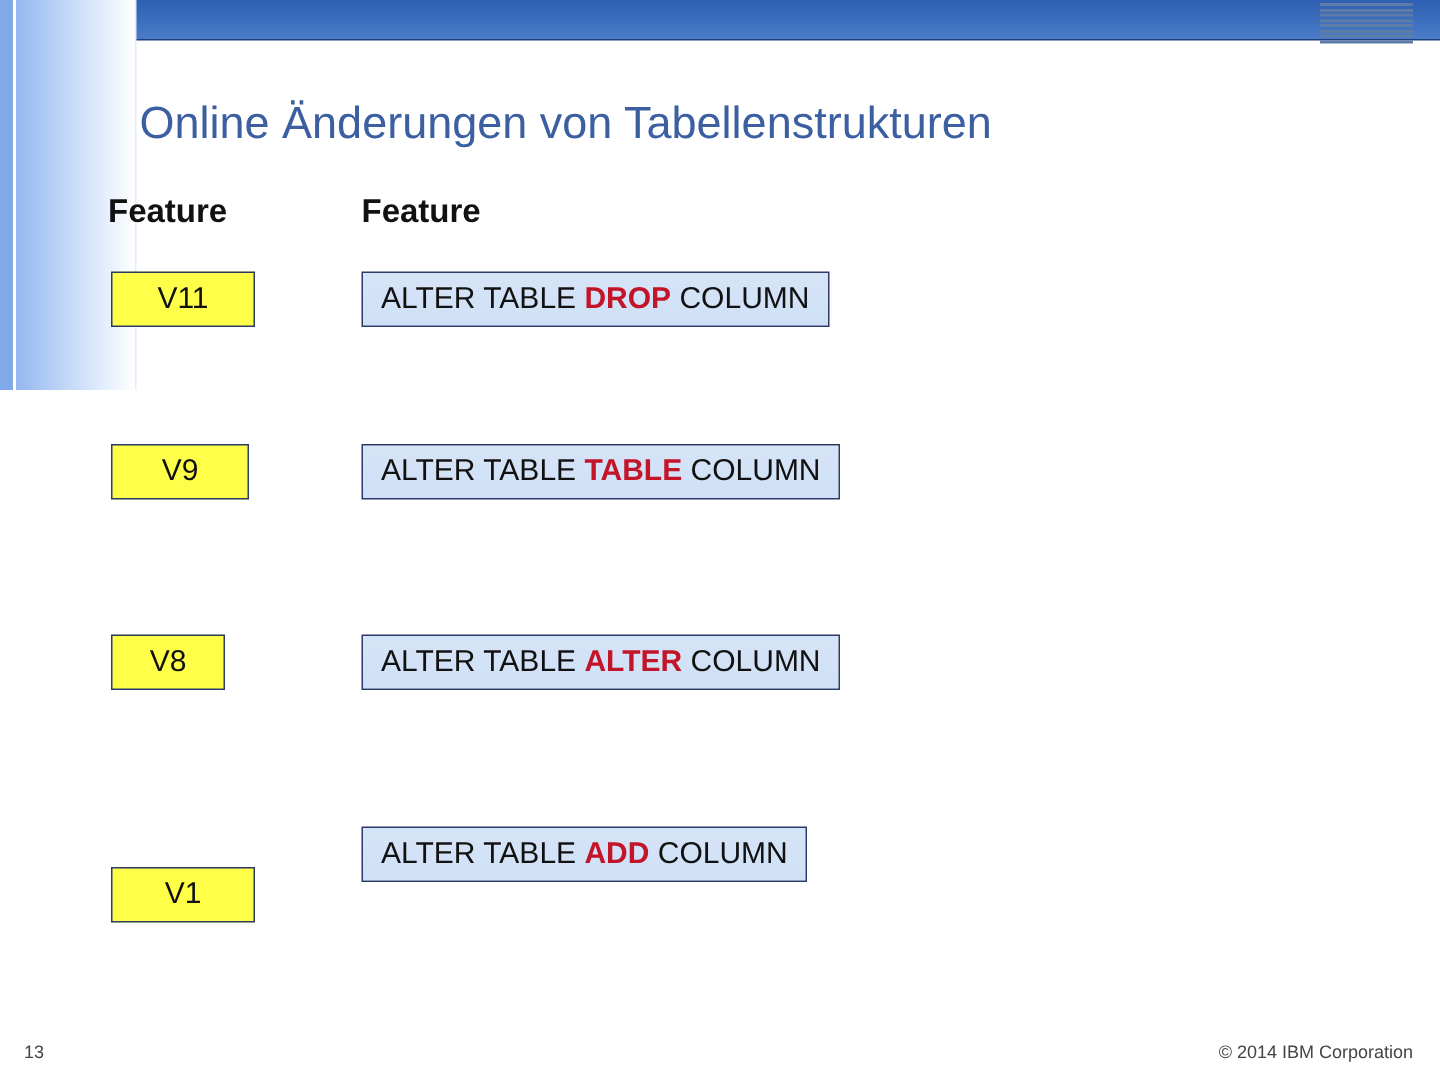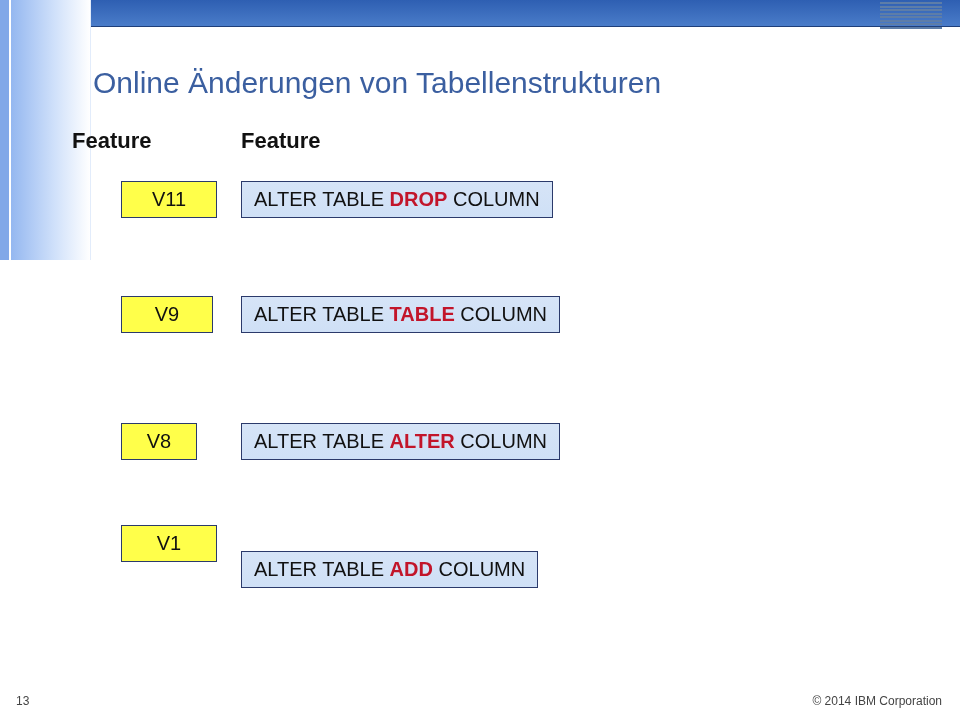--- a/index.html
+++ b/index.html
@@ -67,40 +67,39 @@
 
   .vbox {
     position: absolute;
     background: #ffff4a;
     border: 1px solid #2b3a6b;
     text-align: center;
     font-size: 20px;
     color: #111;
     padding: 6px 10px;
     box-sizing: border-box;
-    margin-left: 47px;
   }
   .fbox {
     position: absolute;
     background: linear-gradient(to bottom, #d6e4f7 0%, #cfe0f6 100%);
     border: 1px solid #2b3a6b;
     font-size: 20px;
     color: #111;
     padding: 6px 12px;
     box-sizing: border-box;
   }
   .fbox .hot { font-weight: bold; color: #c2152a; }
 
   .row1v { top: 181px; left: 74px;  width: 96px; }
   .row1f { top: 181px; left: 241px; }
   .row2v { top: 296px; left: 74px;  width: 92px; }
   .row2f { top: 296px; left: 241px; }
   .row3v { top: 423px; left: 74px;  width: 76px; }
   .row3f { top: 423px; left: 241px; }
-  .row4v { top: 525px; left: 74px;  width: 96px; }
+  .row4v { top: 578px; left: 74px;  width: 96px; }
   .row4f { top: 551px; left: 241px; }
 
   .footer-num {
     position: absolute;
     bottom: 12px;
     left: 16px;
     font-size: 12px;
     color: #444;
   }
   .footer-copy {

